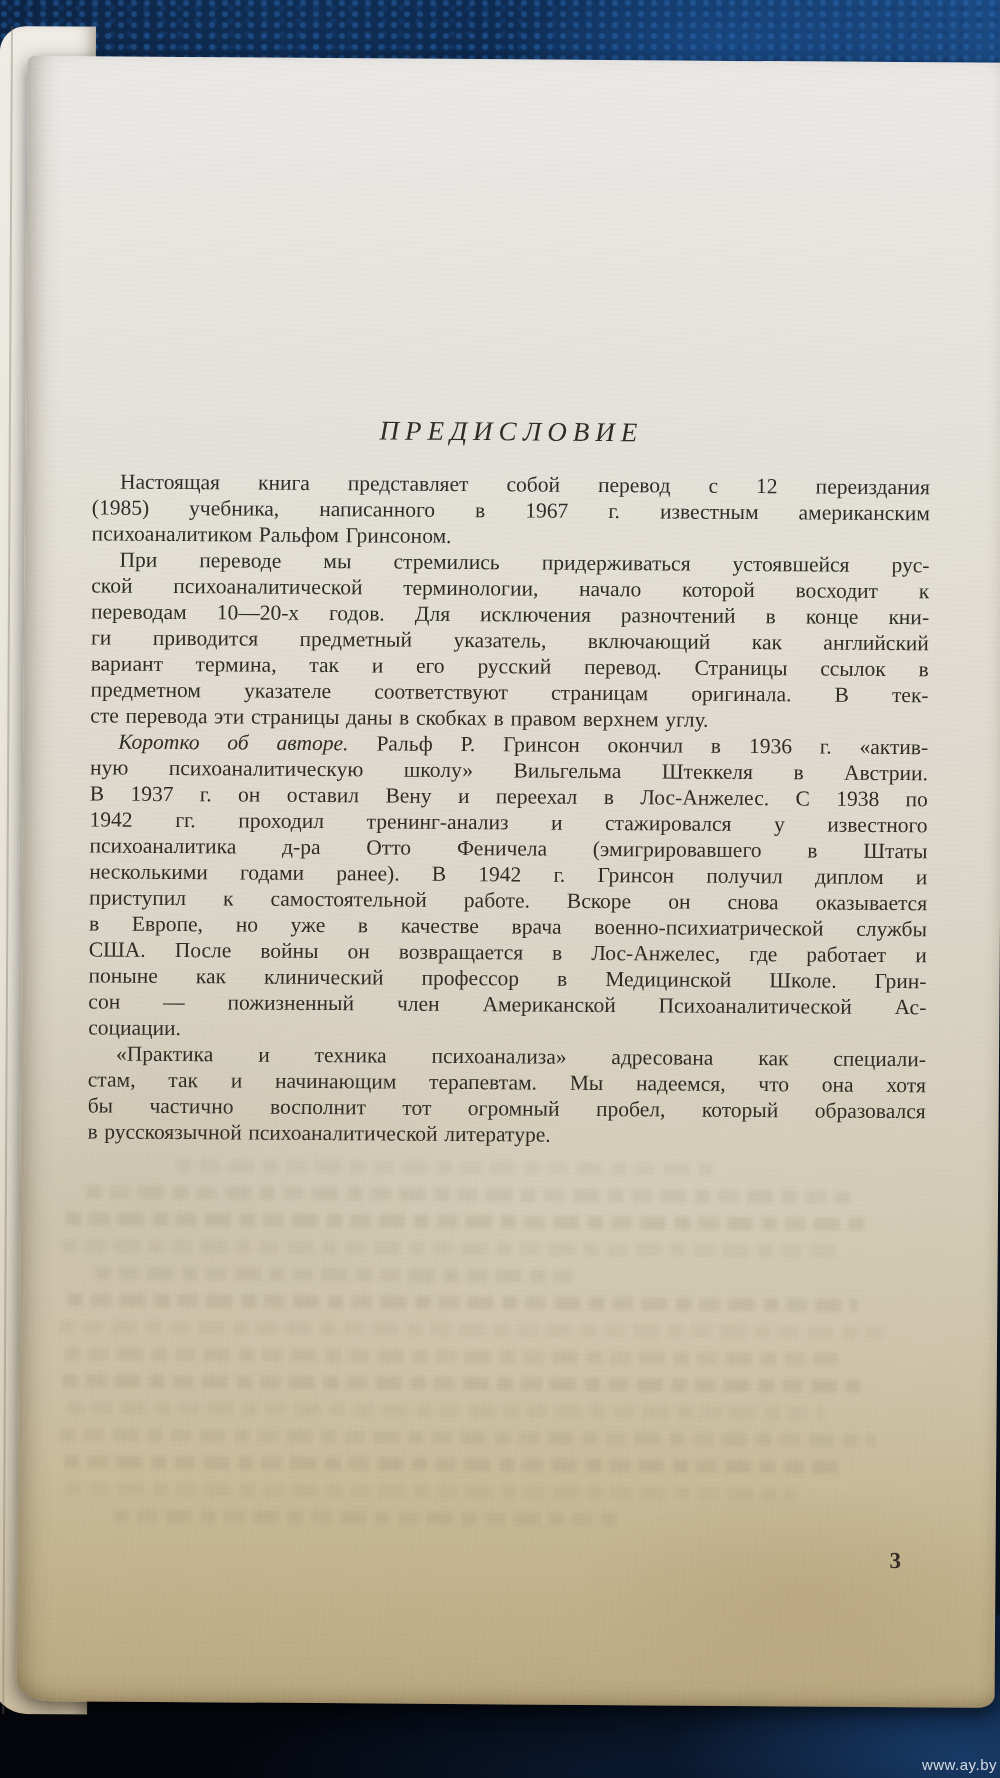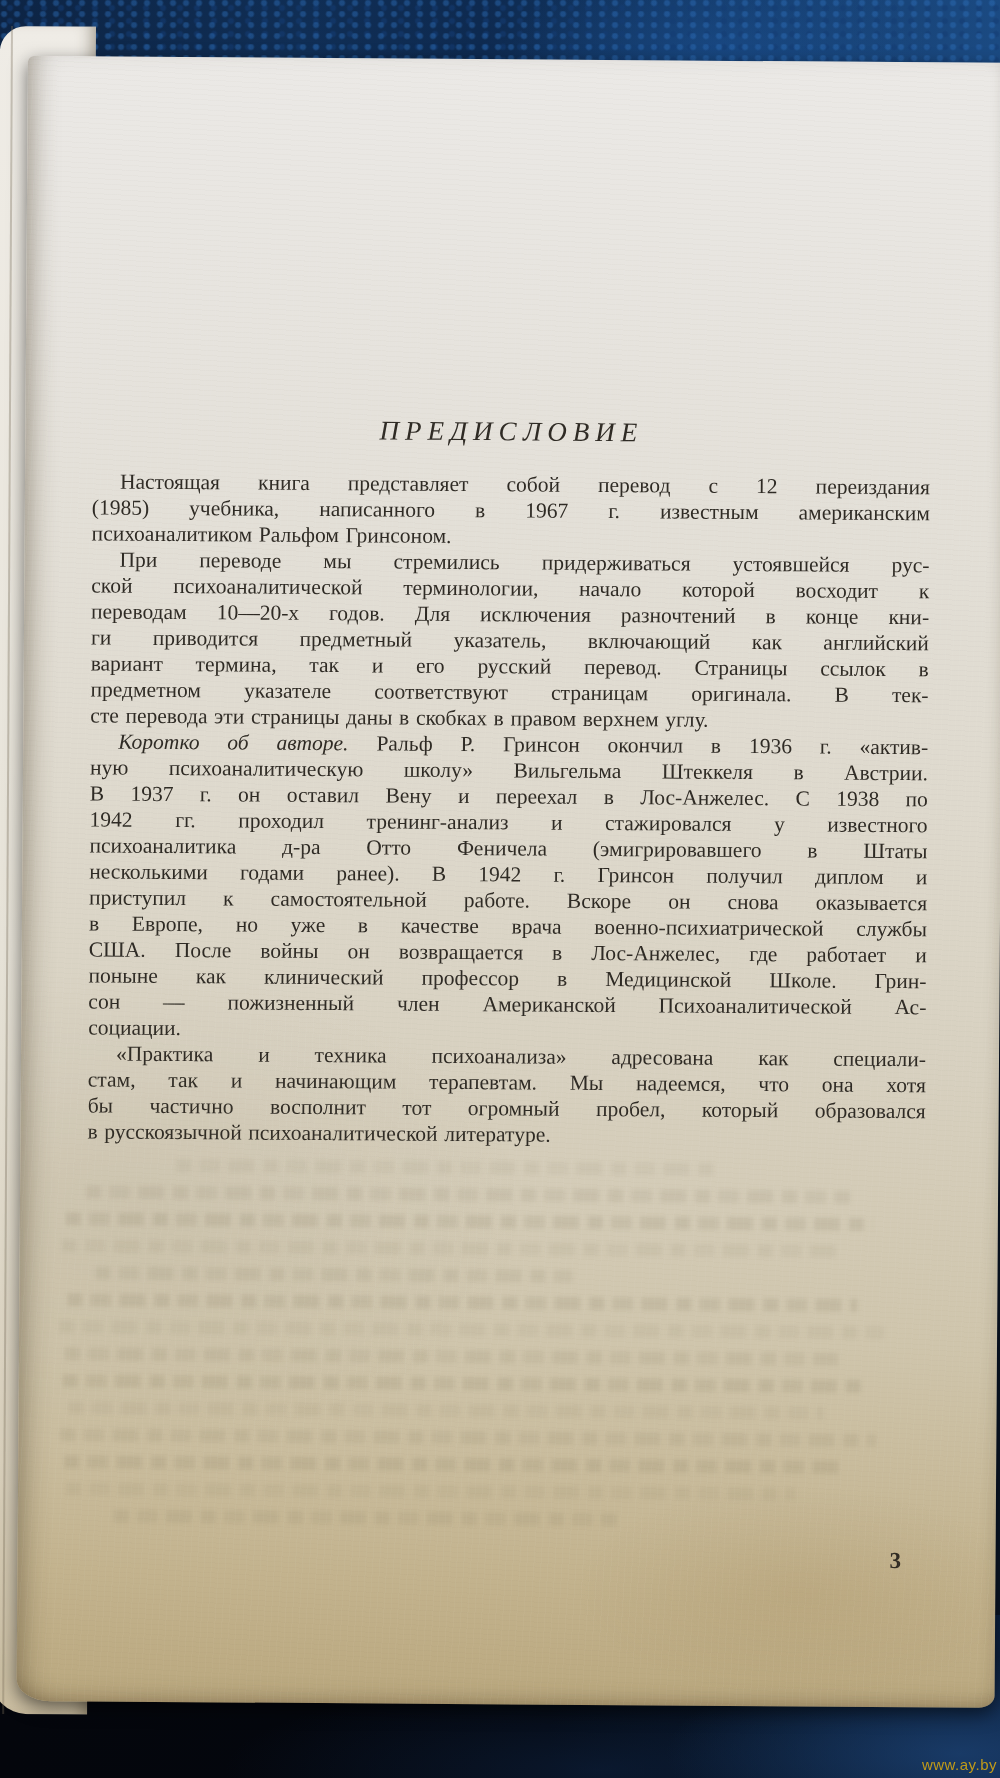--- a/index.html
+++ b/index.html
@@ -91,21 +91,21 @@
       rgba(122,112,86,.28) 23px 44px, transparent 44px 52px,
       rgba(122,112,86,.32) 52px 78px, transparent 78px 87px);
   }
   .page-number{
     position:absolute;left:872px;top:1486px;
     font-size:23px;font-weight:bold;color:#2c2822;
   }
   .watermark{
     position:absolute;right:3px;bottom:5px;
     font-family:"Liberation Sans", sans-serif;
-    font-size:15px;letter-spacing:.5px;color:#eab308;opacity:.8;
+    font-size:15px;letter-spacing:.5px;color:#ffffff;opacity:.8;
   }
 </style>
 </head>
 <body>
 
 <div class="fabric-top"></div>
 <div class="fabric-bottom"></div>
 
 <div class="under-pages"></div>
 

